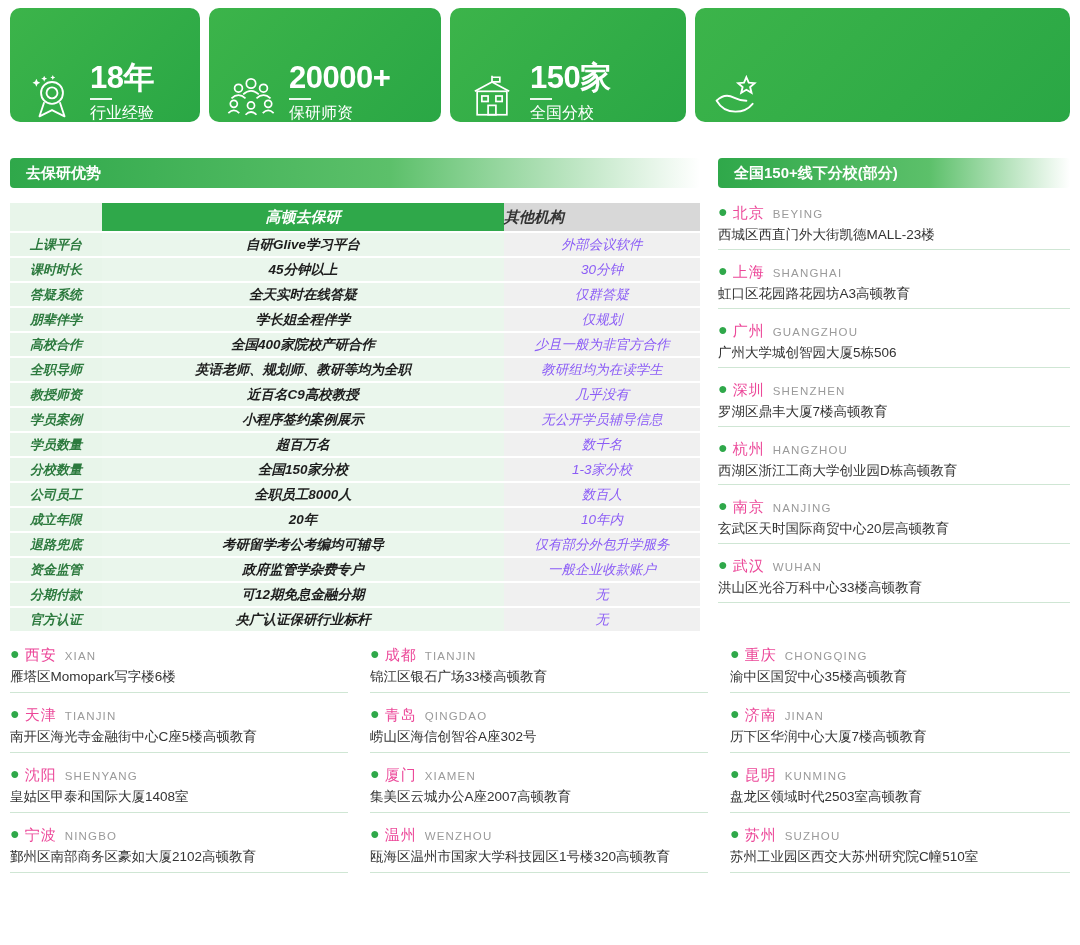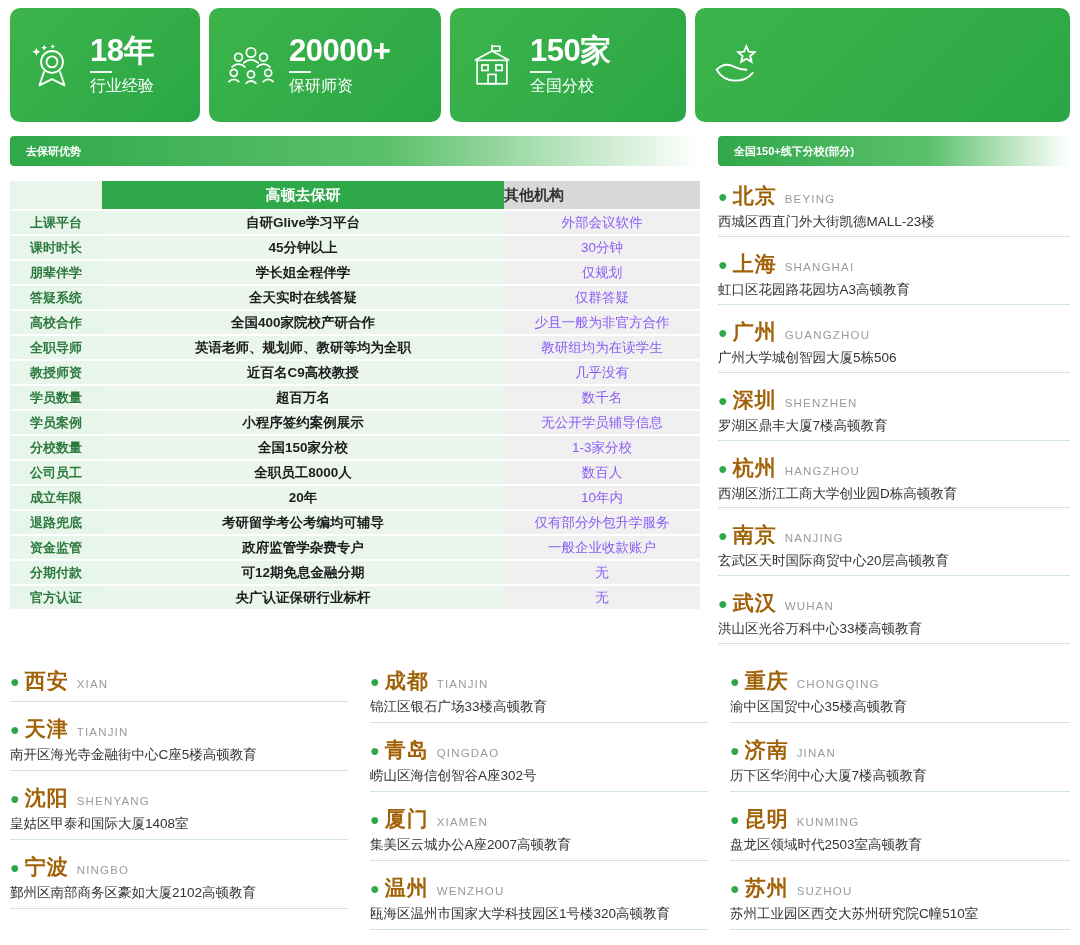--- a/index.html
+++ b/index.html
@@ -16,21 +16,21 @@
   .stats-bar {
     display: flex;
     gap: 9px;
     padding: 8px 10px 0 10px;
     height: 122px;
   }
   .stat-card {
     background: linear-gradient(135deg, #3cb44a 0%, #2aa745 100%);
     border-radius: 10px;
     display: flex;
-    align-items: center;
+    align-items: flex-end;
     padding: 0 16px;
     color: #fff;
     position: relative;
     overflow: hidden;
   }
   .stat-card.c1 { width: 190px; }
   .stat-card.c2 { width: 232px; }
   .stat-card.c3 { width: 236px; }
   .stat-card.c4 { flex: 1; }
   .stat-icon {
@@ -62,37 +62,39 @@
     gap: 18px;
   }
   .col-left { width: 690px; }
   .col-right { flex: 1; }
 
   .sec-header {
     height: 30px;
     background: linear-gradient(90deg, #2fa84a 0%, #5cc06a 55%, #ffffff 100%);
     border-radius: 4px;
     color: #fff;
-    font-size: 11px;
+    font-size: 15px;
     font-weight: bold;
     display: flex;
     align-items: center;
     padding-left: 16px;
     margin-bottom: 13px;
+    margin-top: 22px;
   }
   .sec-header.right {
     background: linear-gradient(90deg, #2fa84a 0%, #5cc06a 60%, #ffffff 100%);
   }
 
   
   table.cmp {
     width: 100%;
     border-collapse: separate;
     border-spacing: 0 2px;
     font-size: 13.5px;
+    font-style: italic;
   }
   table.cmp td, table.cmp th { padding: 0; }
   .cmp .lbl {
     width: 92px;
     background: #e8f5ea;
     color: #2c7a3e;
     text-align: center;
     font-weight: bold;
     font-size: 13px;
     height: 23px;
@@ -138,23 +140,23 @@
   .city-head { display: flex; align-items: baseline; }
   .pin {
     color: #2fa84a;
     font-size: 16px;
     margin-right: 5px;
     line-height: 1;
     position: relative;
     top: -1px;
   }
   .city-cn {
-    font-size: 21px;
-    font-weight: bold;
-    color: #a16207;
+    font-size: 15px;
+    font-weight: normal;
+    color: #ec4899;
     letter-spacing: 1px;
   }
   .city-en {
     font-size: 11.5px;
     color: #9a9a9a;
     margin-left: 8px;
     letter-spacing: 1.2px;
   }
   .city-addr {
     font-size: 13.5px;
@@ -272,55 +274,55 @@
           <td class="lbl">上课平台</td>
           <td class="ours">自研Glive学习平台</td>
           <td class="other">外部会议软件</td>
         </tr>
         <tr>
           <td class="lbl">课时时长</td>
           <td class="ours">45分钟以上</td>
           <td class="other">30分钟</td>
         </tr>
         <tr>
+          <td class="lbl">答疑系统</td>
+          <td class="ours">全天实时在线答疑</td>
+          <td class="other">仅群答疑</td>
+        </tr>
+        <tr>
           <td class="lbl">朋辈伴学</td>
           <td class="ours">学长姐全程伴学</td>
           <td class="other">仅规划</td>
         </tr>
         <tr>
-          <td class="lbl">答疑系统</td>
-          <td class="ours">全天实时在线答疑</td>
-          <td class="other">仅群答疑</td>
-        </tr>
-        <tr>
           <td class="lbl">高校合作</td>
           <td class="ours">全国400家院校产研合作</td>
           <td class="other">少且一般为非官方合作</td>
         </tr>
         <tr>
           <td class="lbl">全职导师</td>
           <td class="ours">英语老师、规划师、教研等均为全职</td>
           <td class="other">教研组均为在读学生</td>
         </tr>
         <tr>
           <td class="lbl">教授师资</td>
           <td class="ours">近百名C9高校教授</td>
           <td class="other">几乎没有</td>
         </tr>
         <tr>
+          <td class="lbl">学员案例</td>
+          <td class="ours">小程序签约案例展示</td>
+          <td class="other">无公开学员辅导信息</td>
+        </tr>
+        <tr>
           <td class="lbl">学员数量</td>
           <td class="ours">超百万名</td>
           <td class="other">数千名</td>
         </tr>
         <tr>
-          <td class="lbl">学员案例</td>
-          <td class="ours">小程序签约案例展示</td>
-          <td class="other">无公开学员辅导信息</td>
-        </tr>
-        <tr>
           <td class="lbl">分校数量</td>
           <td class="ours">全国150家分校</td>
           <td class="other">1-3家分校</td>
         </tr>
         <tr>
           <td class="lbl">公司员工</td>
           <td class="ours">全职员工8000人</td>
           <td class="other">数百人</td>
         </tr>
         <tr>
@@ -423,20 +425,21 @@
 
 <div class="bottom-grid">
 
   <div class="bottom-col">
     <div class="city-item">
       <div class="city-head">
         <span class="pin">●</span>
         <span class="city-cn">西安</span>
         <span class="city-en">XIAN</span>
       </div>
+      <div class="city-addr">雁塔区Momopark写字楼6楼</div>
     </div>
     <div class="city-item">
       <div class="city-head">
         <span class="pin">●</span>
         <span class="city-cn">天津</span>
         <span class="city-en">TIANJIN</span>
       </div>
       <div class="city-addr">南开区海光寺金融街中心C座5楼高顿教育</div>
     </div>
     <div class="city-item">

